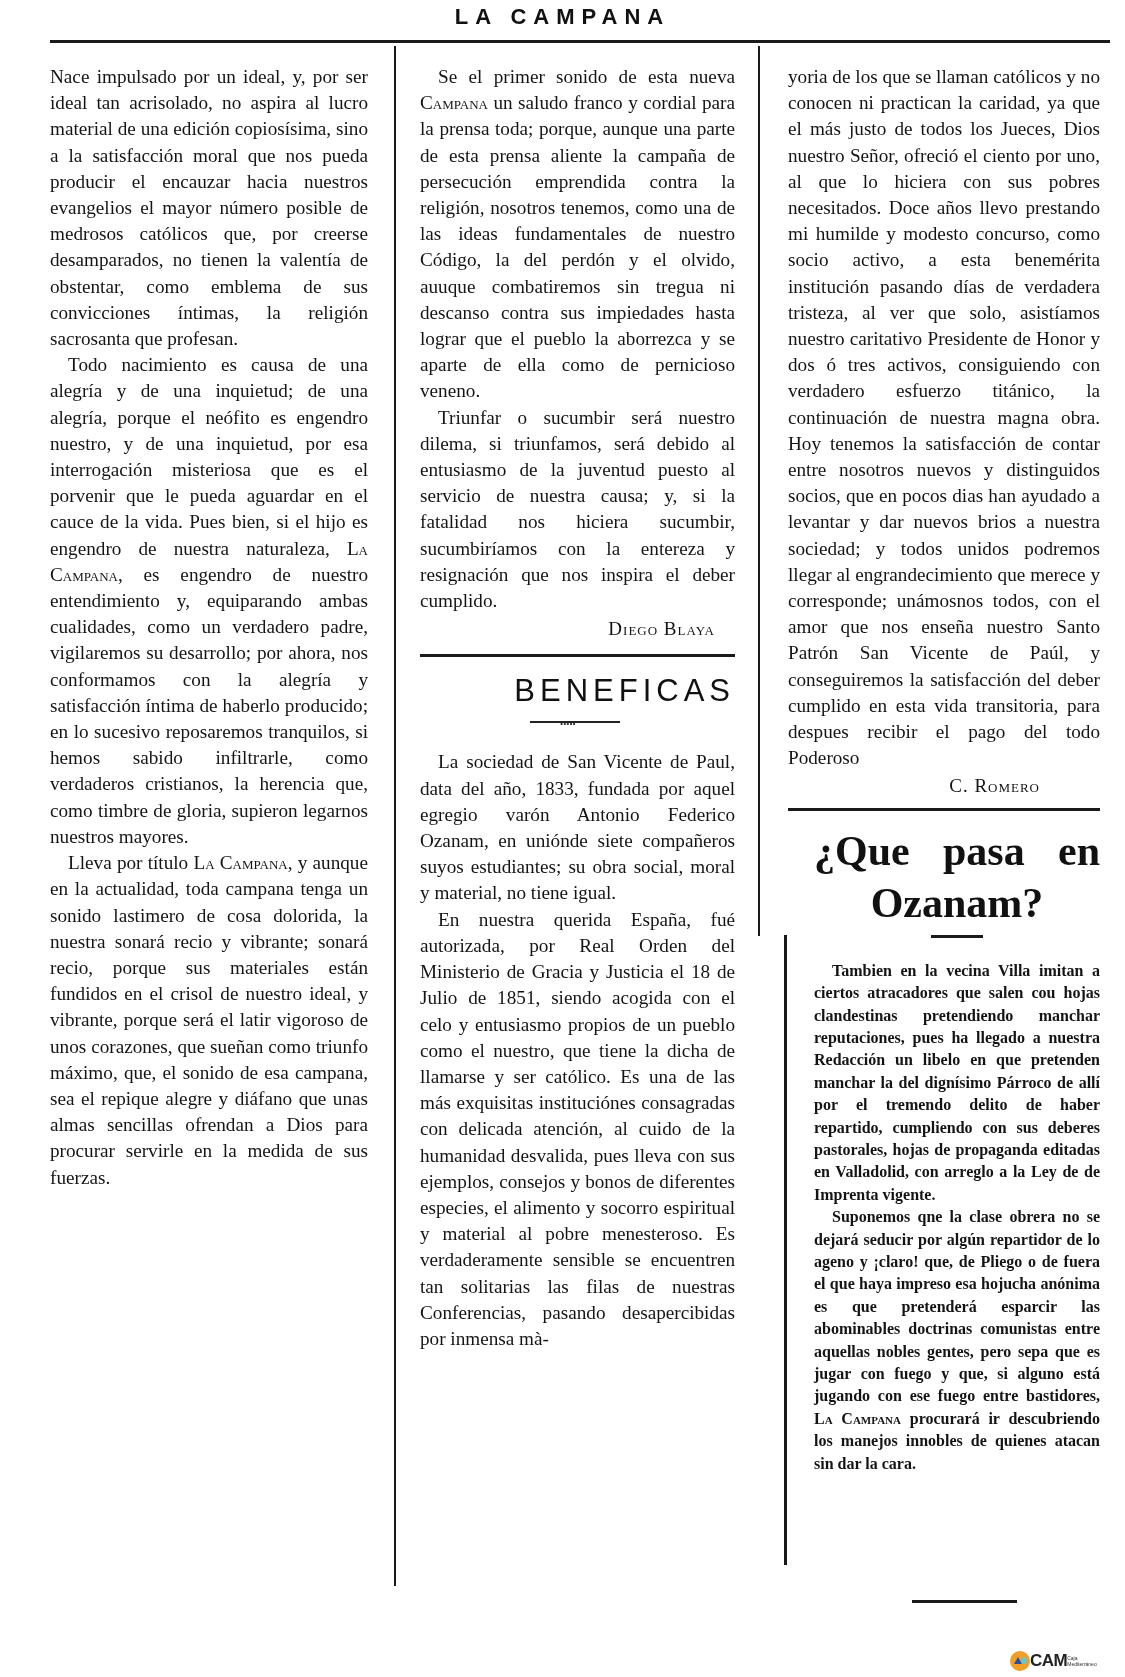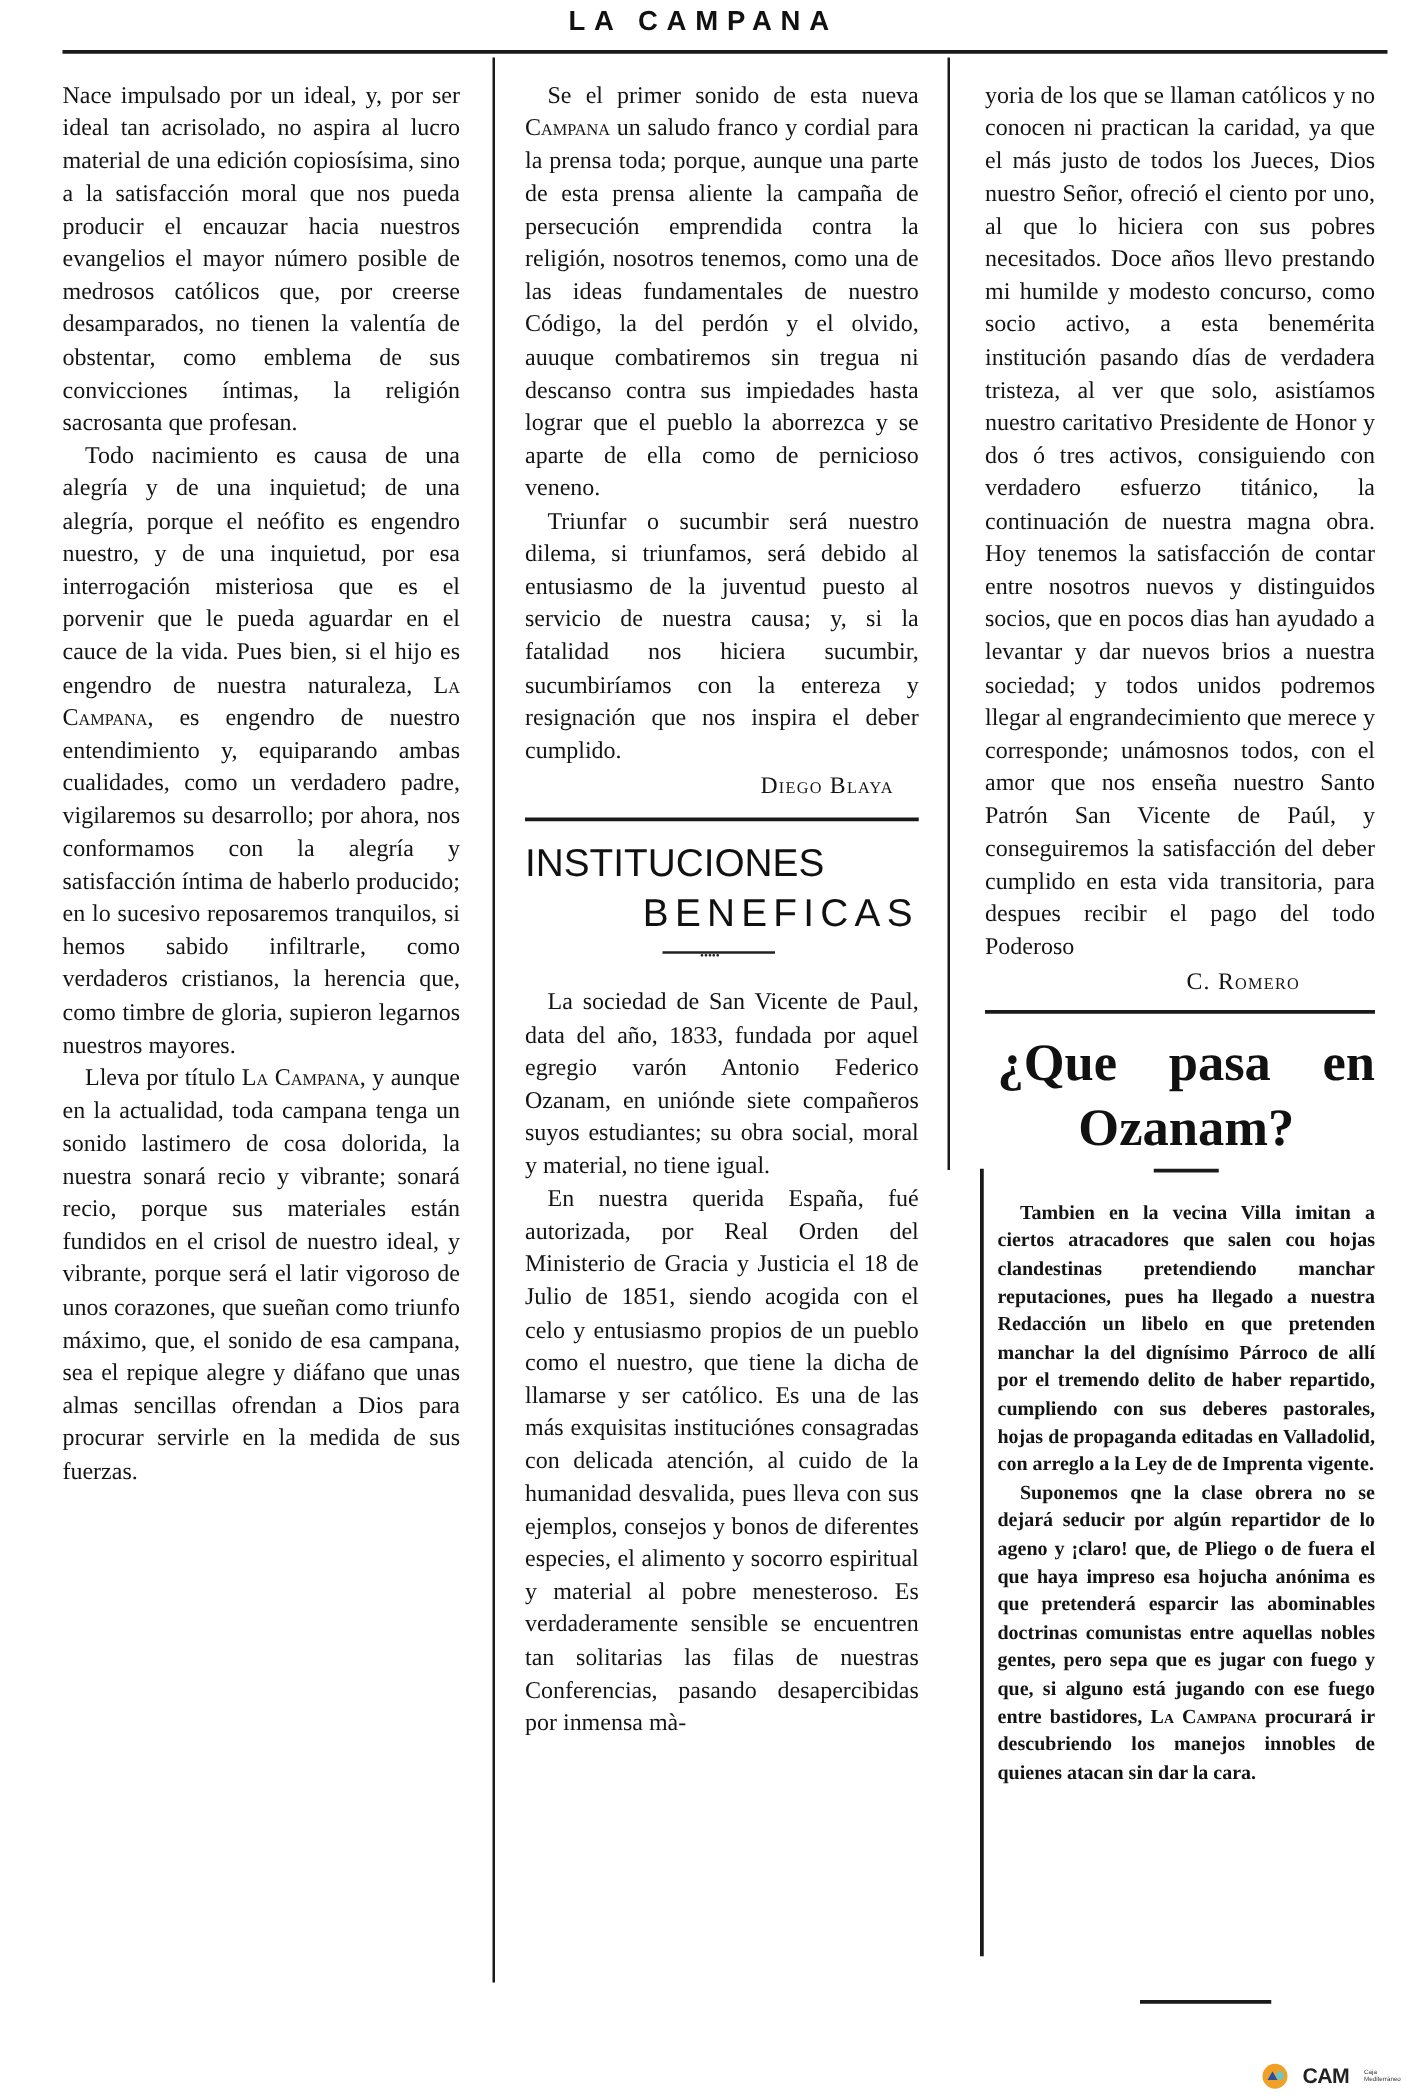--- a/index.html
+++ b/index.html
@@ -19,21 +19,21 @@
   .ornament::before { content: ""; position: absolute; left: 0; right: 0; top: 4px; height: 1.5px; background: #222; }
   .ornament::after { content: "•••••"; position: absolute; left: 30px; top: -6px; font-size: 9px; letter-spacing: 0; color: #222; }
   .head-serif { font-family: "Liberation Serif", "DejaVu Serif", serif; font-weight: bold; font-size: 42px; line-height: 52px; text-align: center; color: #111; }
   .head-serif .l1 { display: block; text-align: justify; text-align-last: justify; }
   .head-serif .l2 { display: block; }
   .short-rule { width: 52px; height: 3px; background: #1a1a1a; margin: 6px auto 22px auto; }
   .boxed { font-size: 16px; line-height: 22.4px; font-weight: bold; }
   .frame-left { position: absolute; left: 784px; top: 935px; width: 3px; height: 630px; background: #1a1a1a; }
   .end-rule { position: absolute; left: 912px; top: 1600px; width: 105px; height: 3px; background: #1a1a1a; }
   .sc { font-variant: small-caps; }
-  .logo { position: absolute; left: 1010px; top: 1651px; display: flex; align-items: center; gap: 12px; }
+  .logo { position: absolute; left: 1010px; top: 1651px; display: flex; align-items: center; gap: 0; }
   .logo-circle { width: 20px; height: 20px; border-radius: 50%; background: #f0a028; position: relative; }
   .logo-circle::before { content: ""; position: absolute; left: 4px; top: 6px; width: 0; height: 0; border-left: 4px solid transparent; border-right: 4px solid transparent; border-bottom: 7px solid #2b4fa0; }
   .logo-circle::after { content: ""; position: absolute; left: 11px; top: 6px; width: 6px; height: 7px; border-radius: 50%; background: #6cc7c2; }
   .logo-text { font-family: "Liberation Sans", "DejaVu Sans", sans-serif; font-weight: bold; font-size: 17px; color: #222; letter-spacing: -0.5px; }
   .logo-sub { font-family: "Liberation Sans", "DejaVu Sans", sans-serif; font-size: 5px; line-height: 6px; color: #333; }
 </style>
 </head>
 <body>
 
 <div class="masthead">LA CAMPANA</div>
@@ -49,36 +49,35 @@
 
 <div class="col" style="left:420px; width:315px;">
   <div>
     <p class="indent">Se el primer sonido de esta nueva <span class="sc">Campana</span> un saludo franco y cordial para la prensa toda; porque, aunque una parte de esta prensa aliente la campaña de persecución emprendida contra la religión, nosotros tenemos, como una de las ideas fundamentales de nuestro Código, la del perdón y el olvido, auuque combatiremos sin tregua ni descanso contra sus impiedades hasta lograr que el pueblo la aborrezca y se aparte de ella como de pernicioso veneno.</p>
     <p class="indent">Triunfar o sucumbir será nuestro dilema, si triunfamos, será debido al entusiasmo de la juventud puesto al servicio de nuestra causa; y, si la fatalidad nos hiciera sucumbir, sucumbiríamos con la entereza y resignación que nos inspira el deber cumplido.</p>
     <div class="sig">Diego Blaya</div>
   </div>
   <div class="sec-rule"></div>
   <div>
     <div class="head-sans">
-      <span class="l1">INSTITUCIONES</span>
       <span class="l2">BENEFICAS</span>
     </div>
     <span class="ornament" style="margin-left:110px;"></span>
     <p class="indent">La sociedad de San Vicente de Paul, data del año, 1833, fundada por aquel egregio varón Antonio Federico Ozanam, en uniónde siete compañeros suyos estudiantes; su obra social, moral y material, no tiene igual.</p>
     <p class="indent">En nuestra querida España, fué autorizada, por Real Orden del Ministerio de Gracia y Justicia el 18 de Julio de 1851, siendo acogida con el celo y entusiasmo propios de un pueblo como el nuestro, que tiene la dicha de llamarse y ser católico. Es una de las más exquisitas instituciónes consagradas con delicada atención, al cuido de la humanidad desvalida, pues lleva con sus ejemplos, consejos y bonos de diferentes especies, el alimento y socorro espiritual y material al pobre menesteroso. Es verdaderamente sensible se encuentren tan solitarias las filas de nuestras Conferencias, pasando desapercibidas por inmensa mà-</p>
   </div>
 </div>
 
 <div class="col" style="left:788px; width:312px;">
   <div>
     <p>yoria de los que se llaman católicos y no conocen ni practican la caridad, ya que el más justo de todos los Jueces, Dios nuestro Señor, ofreció el ciento por uno, al que lo hiciera con sus pobres necesitados. Doce años llevo prestando mi humilde y modesto concurso, como socio activo, a esta benemérita institución pasando días de verdadera tristeza, al ver que solo, asistíamos nuestro caritativo Presidente de Honor y dos ó tres activos, consiguiendo con verdadero esfuerzo titánico, la continuación de nuestra magna obra. Hoy tenemos la satisfacción de contar entre nosotros nuevos y distinguidos socios, que en pocos dias han ayudado a levantar y dar nuevos brios a nuestra sociedad; y todos unidos podremos llegar al engrandecimiento que merece y corresponde; unámosnos todos, con el amor que nos enseña nuestro Santo Patrón San Vicente de Paúl, y conseguiremos la satisfacción del deber cumplido en esta vida transitoria, para despues recibir el pago del todo Poderoso</p>
     <div class="sig" style="margin-right:60px;">C. Romero</div>
   </div>
   <div class="sec-rule" style="margin-top:4px;"></div>
-  <div style="padding-left:10px;">
+  <div style="padding-left:26px;">
     <div class="head-serif" style="margin-top:6px;">
       <span class="l1">¿Que pasa en</span>
       <span class="l2">Ozanam?</span>
     </div>
     <div class="short-rule"></div>
     <div class="boxed">
       <p class="indent">Tambien en la vecina Villa imitan a ciertos atracadores que salen cou hojas clandestinas pretendiendo manchar reputaciones, pues ha llegado a nuestra Redacción un libelo en que pretenden manchar la del dignísimo Párroco de allí por el tremendo delito de haber repartido, cumpliendo con sus deberes pastorales, hojas de propaganda editadas en Valladolid, con arreglo a la Ley de de Imprenta vigente.</p>
       <p class="indent">Suponemos qne la clase obrera no se dejará seducir por algún repartidor de lo ageno y ¡claro! que, de Pliego o de fuera el que haya impreso esa hojucha anónima es que pretenderá esparcir las abominables doctrinas comunistas entre aquellas nobles gentes, pero sepa que es jugar con fuego y que, si alguno está jugando con ese fuego entre bastidores, <span class="sc">La Campana</span> procurará ir descubriendo los manejos innobles de quienes atacan sin dar la cara.</p>
     </div>
   </div>

